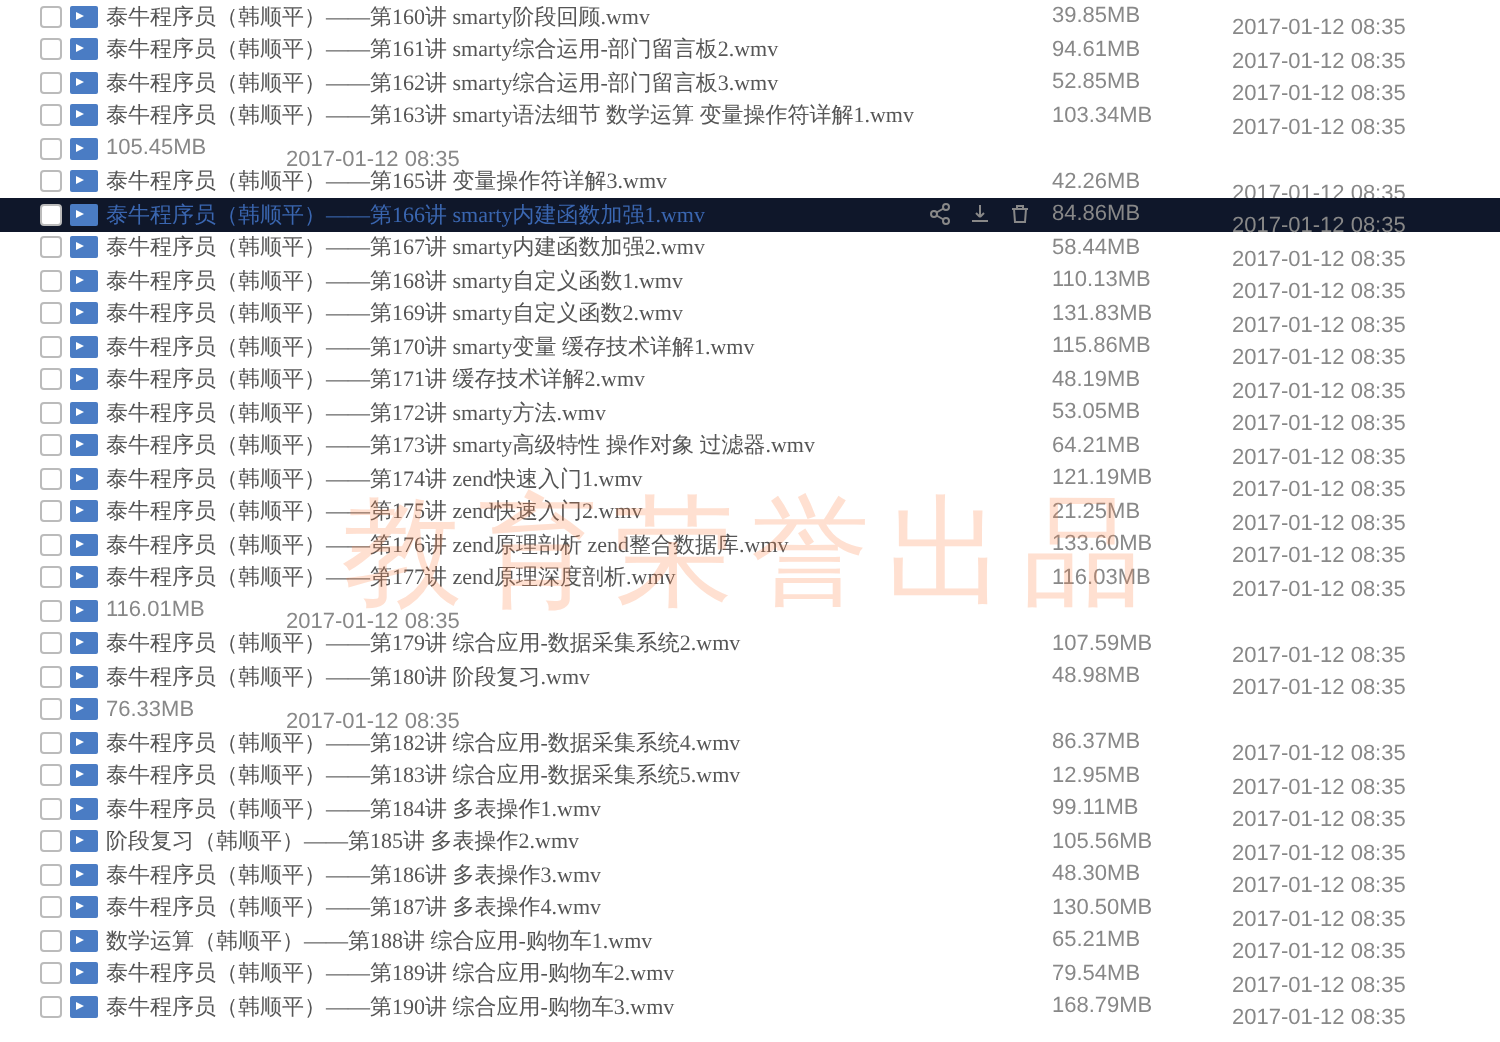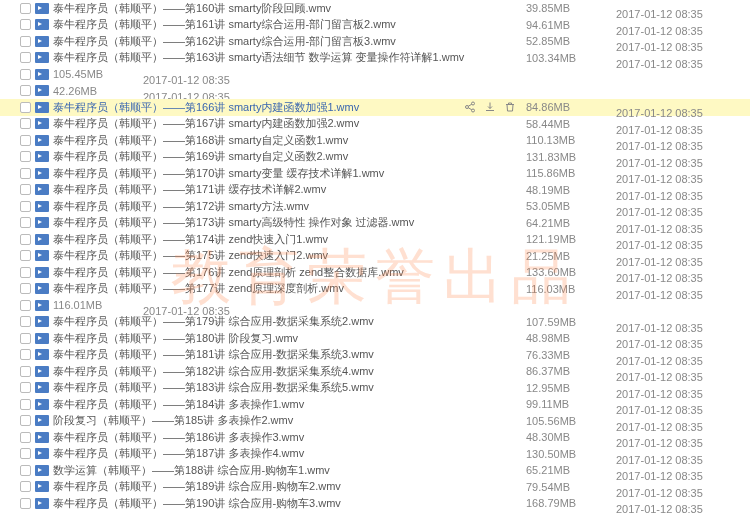--- a/index.html
+++ b/index.html
@@ -27,21 +27,21 @@
     margin-top: 16px;
   }
   .file-list { width: 100%; }
   .row {
     display: flex;
     align-items: center;
     height: 16.5px;
     padding: 0 4px 0 20px;
     position: relative;
   }
-  .row.selected { background: #fef9c3; justify-content: space-between; }
+  .row.selected { background: #0f172a; justify-content: space-between; }
   .row.selected .name { color: #3a66b0; }
   .checkbox {
     width: 11px; height: 11px;
     border: 1px solid #bbb;
     border-radius: 2px;
     margin-right: 4px;
     flex-shrink: 0;
     background: #fff;
   }
   .file-icon {
@@ -60,20 +60,21 @@
     border-top: 2.5px solid transparent;
     border-bottom: 2.5px solid transparent;
   }
   .name {
     flex: 1;
     color: #555;
     white-space: nowrap;
     overflow: hidden;
     text-overflow: ellipsis;
     padding-right: 6px;
+    font-family: Liberation Serif, serif;
   }
   .actions {
     display: none;
     gap: 8px;
     margin-right: 10px;
     color: #888;
   }
   .row.selected .actions { display: flex; }
   .action-icon { width: 12px; height: 12px; cursor: pointer; }
   .size {
@@ -130,20 +131,21 @@
     <div class="row">
     <div class="checkbox"></div>
     <div class="file-icon"></div>
 
     <div class="size">105.45MB</div>
     <div class="date">2017-01-12 08:35</div>
   </div>
     <div class="row">
     <div class="checkbox"></div>
     <div class="file-icon"></div>
+    <div class="name">泰牛程序员（韩顺平）——第165讲 变量操作符详解3.wmv</div>
 
     <div class="size">42.26MB</div>
     <div class="date">2017-01-12 08:35</div>
   </div>
     <div class="row selected">
     <div class="checkbox"></div>
     <div class="file-icon"></div>
     <div class="name">泰牛程序员（韩顺平）——第166讲 smarty内建函数加强1.wmv</div>
     <div class="actions">
          <svg class="action-icon" viewBox="0 0 24 24" fill="none" stroke="#888" stroke-width="2">
@@ -270,21 +272,20 @@
     <div class="checkbox"></div>
     <div class="file-icon"></div>
     <div class="name">泰牛程序员（韩顺平）——第180讲 阶段复习.wmv</div>
 
     <div class="size">48.98MB</div>
     <div class="date">2017-01-12 08:35</div>
   </div>
     <div class="row">
     <div class="checkbox"></div>
     <div class="file-icon"></div>
-    <div class="name">泰牛程序员（韩顺平）——第181讲 综合应用-数据采集系统3.wmv</div>
 
     <div class="size">76.33MB</div>
     <div class="date">2017-01-12 08:35</div>
   </div>
     <div class="row">
     <div class="checkbox"></div>
     <div class="file-icon"></div>
     <div class="name">泰牛程序员（韩顺平）——第182讲 综合应用-数据采集系统4.wmv</div>
 
     <div class="size">86.37MB</div>

